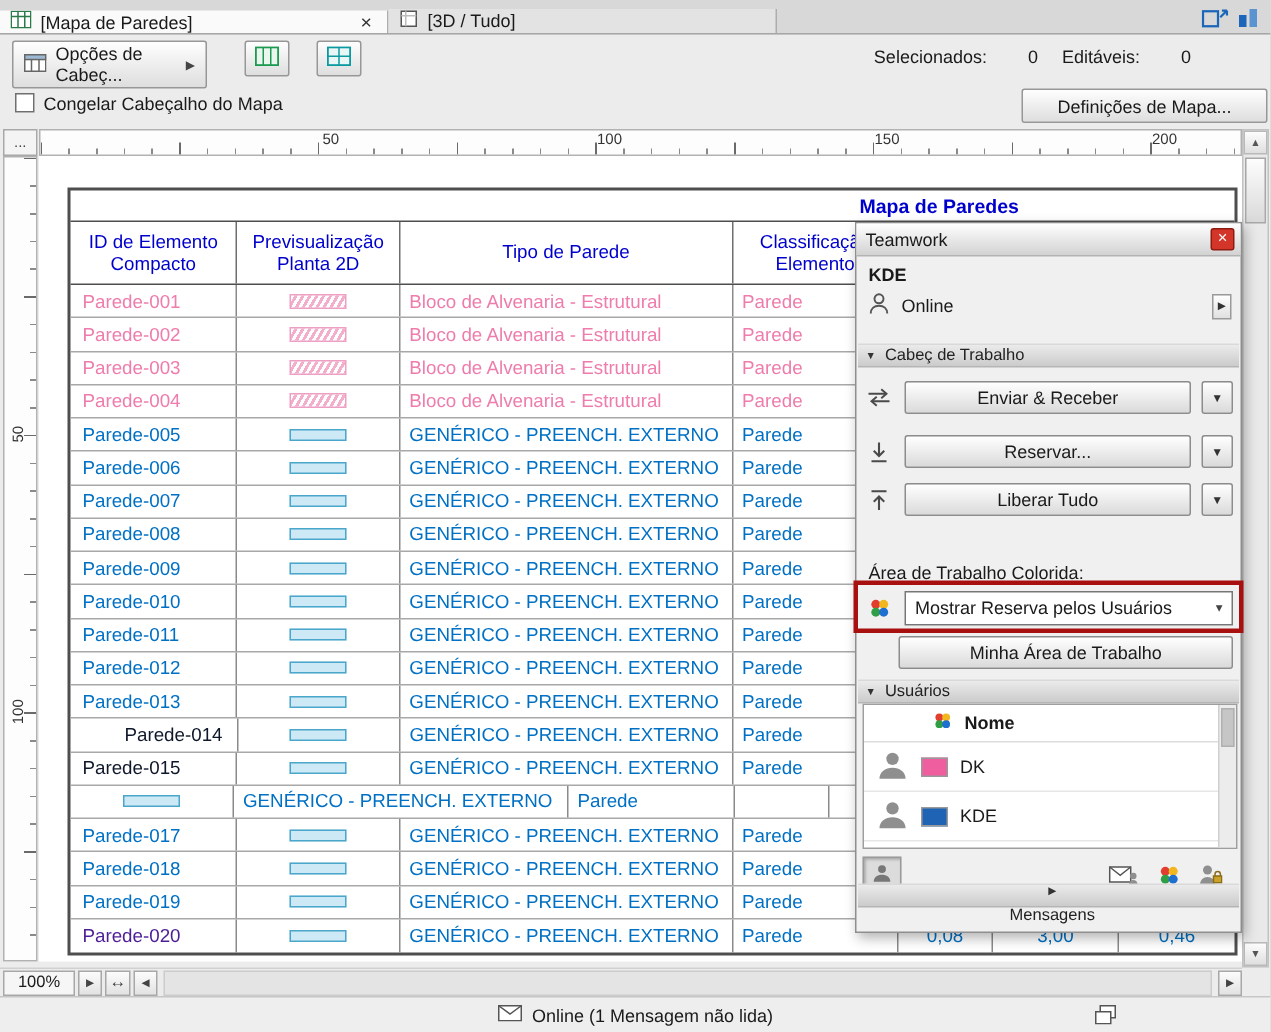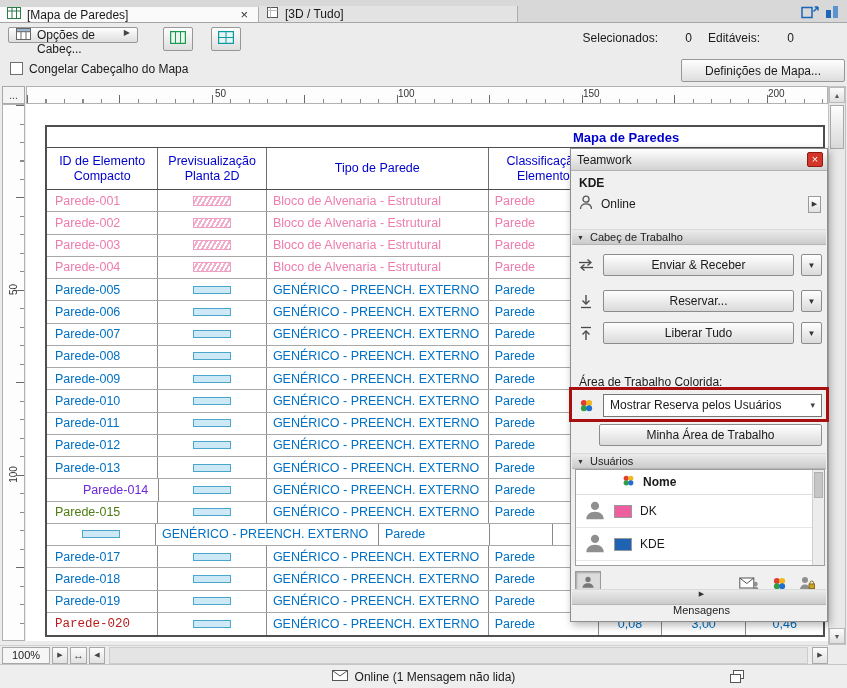--- a/index.html
+++ b/index.html
@@ -9,21 +9,21 @@
 
 
 .tabbar{position:absolute;left:0;top:0;width:847px;height:23px;background:#d8d8d8;border-bottom:1px solid #a6a6a6;display:flex;align-items:flex-end;}
 .tab{width:259px;display:flex;align-items:center;gap:6px;padding:0 7px;border-right:1px solid #adadad;background:#e3e3e3;cursor:default;overflow:hidden;}
 .tab.active{background:#fafafa;}
 .tab-label{white-space:nowrap;}
 .tab-close{margin-left:auto;font-size:13px;color:#333;padding:0 3px;}
 .tabbar-right{margin-left:auto;display:flex;align-items:center;gap:5px;padding-right:7px;}
 
 
-.toolbar-btn{position:absolute;display:flex;align-items:flex-start;gap:6px;padding:0 7px;height:16px;border:1px solid #979797;border-radius:2px;background:linear-gradient(#fefefe,#dedede);}
+.toolbar-btn{position:absolute;display:flex;align-items:center;gap:6px;padding:0 7px;height:32px;border:1px solid #979797;border-radius:2px;background:linear-gradient(#fefefe,#dedede);}
 .flyout{font-size:8px;color:#444;margin-left:2px;}
 .tool-btn{position:absolute;width:30px;height:24px;border:1px solid #979797;border-radius:2px;background:linear-gradient(#fefefe,#dedede);display:grid;place-items:center;}
 .counts{position:absolute;display:flex;align-items:center;gap:16px;}
 .cval{min-width:18px;text-align:right;}
 .checkbox{position:absolute;width:13px;height:13px;background:#fff;border:1px solid #6f6f6f;}
 .defs-btn{position:absolute;height:23px;border:1px solid #979797;border-radius:2px;background:linear-gradient(#fefefe,#dedede);display:flex;align-items:center;justify-content:center;}
 
 
 .corner-box{position:absolute;border:1px solid #a8a8a8;background:#f4f4f4;display:flex;align-items:center;justify-content:center;font-size:10px;color:#444;}
 .h-ruler{position:absolute;background:#fdfdfd;border:1px solid #b2b2b2;overflow:hidden;}
@@ -339,32 +339,32 @@
             <div class="tcell c2">
               <span class="shape-generic"></span>
             </div>
             <div class="tcell c3" style="color: rgb(0, 112, 196);">GENÉRICO - PREENCH. EXTERNO</div>
             <div class="tcell c4" style="color: rgb(0, 112, 196);">Parede</div>
             <div class="tcell c5" style="color: rgb(0, 112, 196);"></div>
             <div class="tcell c6" style="color: rgb(0, 112, 196);"></div>
             <div class="tcell c7" style="color: rgb(0, 112, 196);"></div>
           </div>
           <div class="trow">
-            <div class="tcell c1" style="color: #6d28d9; padding-left: 36px;">Parede-014</div>
-            <div class="tcell c2">
-              <span class="shape-generic"></span>
-            </div>
-            <div class="tcell c3" style="color: rgb(0, 112, 196);">GENÉRICO - PREENCH. EXTERNO</div>
-            <div class="tcell c4" style="color: rgb(0, 112, 196);">Parede</div>
-            <div class="tcell c5" style="color: rgb(0, 112, 196);"></div>
-            <div class="tcell c6" style="color: rgb(0, 112, 196);"></div>
-            <div class="tcell c7" style="color: rgb(0, 112, 196);"></div>
-          </div>
-          <div class="trow">
-            <div class="tcell c1" style="color: #4d7c0f;">Parede-015</div>
+            <div class="tcell c1" style="color: #0f172a; padding-left: 36px;">Parede-014</div>
+            <div class="tcell c2">
+              <span class="shape-generic"></span>
+            </div>
+            <div class="tcell c3" style="color: rgb(0, 112, 196);">GENÉRICO - PREENCH. EXTERNO</div>
+            <div class="tcell c4" style="color: rgb(0, 112, 196);">Parede</div>
+            <div class="tcell c5" style="color: rgb(0, 112, 196);"></div>
+            <div class="tcell c6" style="color: rgb(0, 112, 196);"></div>
+            <div class="tcell c7" style="color: rgb(0, 112, 196);"></div>
+          </div>
+          <div class="trow">
+            <div class="tcell c1" style="color: #0f172a;">Parede-015</div>
             <div class="tcell c2">
               <span class="shape-generic"></span>
             </div>
             <div class="tcell c3" style="color: rgb(0, 112, 196);">GENÉRICO - PREENCH. EXTERNO</div>
             <div class="tcell c4" style="color: rgb(0, 112, 196);">Parede</div>
             <div class="tcell c5" style="color: rgb(0, 112, 196);"></div>
             <div class="tcell c6" style="color: rgb(0, 112, 196);"></div>
             <div class="tcell c7" style="color: rgb(0, 112, 196);"></div>
           </div>
           <div class="trow">
@@ -404,21 +404,21 @@
             <div class="tcell c2">
               <span class="shape-generic"></span>
             </div>
             <div class="tcell c3" style="color: rgb(0, 112, 196);">GENÉRICO - PREENCH. EXTERNO</div>
             <div class="tcell c4" style="color: rgb(0, 112, 196);">Parede</div>
             <div class="tcell c5" style="color: rgb(0, 112, 196);"></div>
             <div class="tcell c6" style="color: rgb(0, 112, 196);"></div>
             <div class="tcell c7" style="color: rgb(0, 112, 196);"></div>
           </div>
           <div class="trow">
-            <div class="tcell c1" style="color: #b91c1c; font-family: Liberation Mono, monospace;">Parede-020</div>
+            <div class="tcell c1" style="color: #4c1d95;">Parede-020</div>
             <div class="tcell c2">
               <span class="shape-generic"></span>
             </div>
             <div class="tcell c3" style="color: rgb(0, 112, 196);">GENÉRICO - PREENCH. EXTERNO</div>
             <div class="tcell c4" style="color: rgb(0, 112, 196);">Parede</div>
             <div class="tcell c5" style="color: rgb(0, 112, 196);">0,08</div>
             <div class="tcell c6" style="color: rgb(0, 112, 196);">3,00</div>
             <div class="tcell c7" style="color: rgb(0, 112, 196);">0,46</div>
           </div>
         </div>

